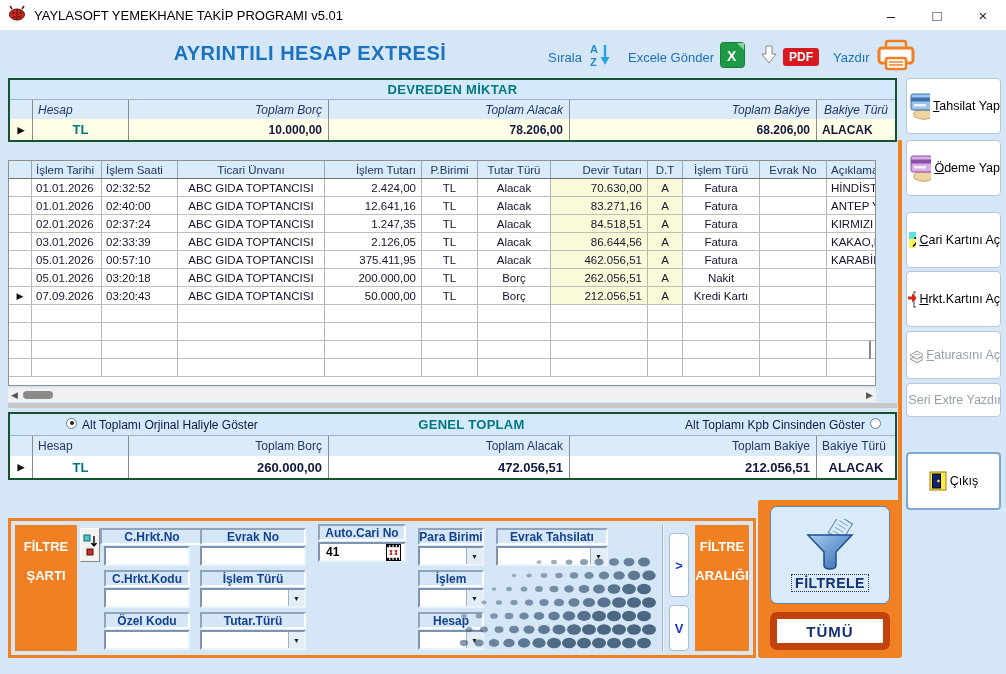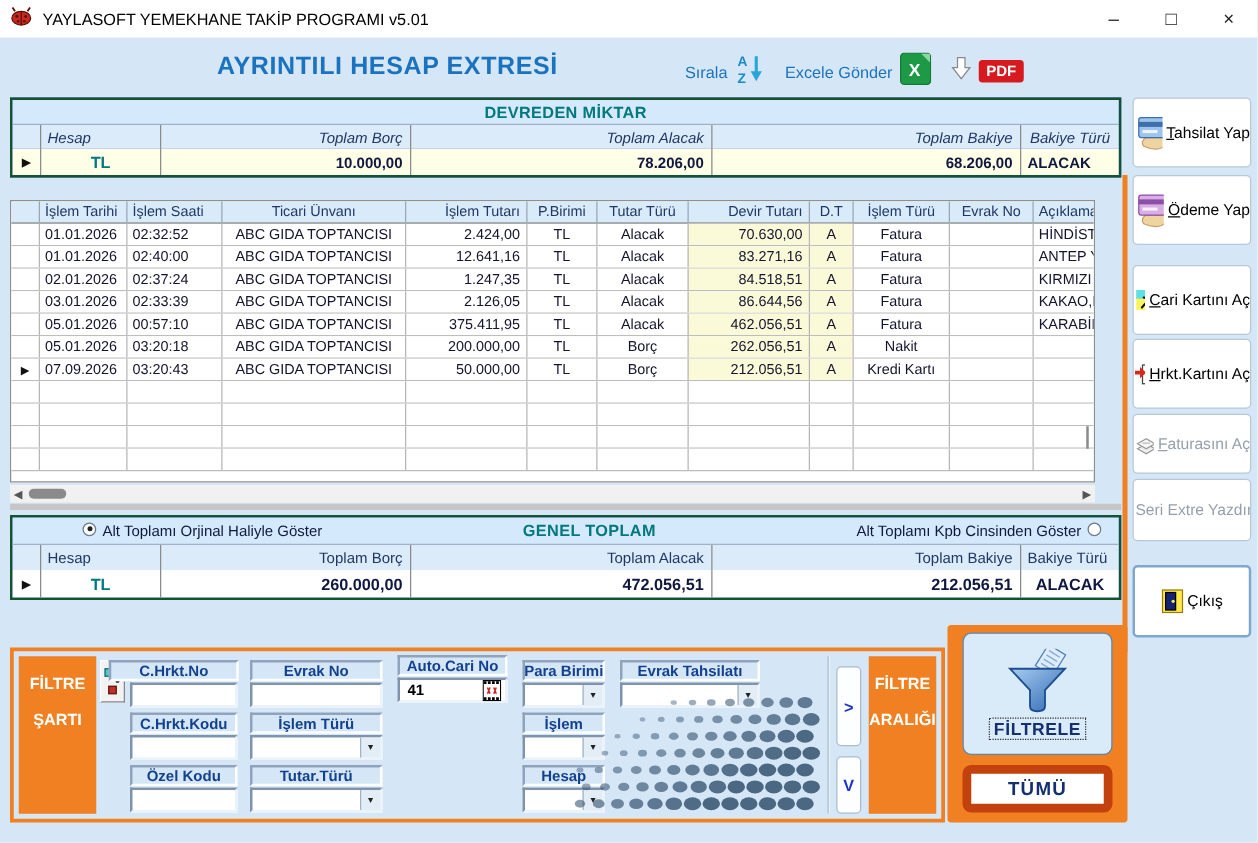--- a/index.html
+++ b/index.html
@@ -142,20 +142,32 @@
       </span>
     </div>
     <div class="tool-group" style="margin-right:14px">
       <span>
         <svg width="16" height="20">
             <path d="M5 1 h6 v8 h4 l-7 9 -7 -9 h4 Z" fill="#fff" stroke="#8a8a8a"></path>
           </svg>
       </span>
       <span class="pdf-badge">PDF</span>
     </div>
+    <div class="tool-group">
+      <span class="tool-label">Yazdır</span>
+      <span>
+        <svg width="40" height="33" viewBox="0 0 40 33">
+          <rect x="10" y="2" width="20" height="9" rx="2" fill="none" stroke="#F08021" stroke-width="2.5"></rect>
+          <rect x="3" y="9" width="34" height="15" rx="3" fill="#fff" stroke="#F08021" stroke-width="3"></rect>
+          <rect x="10" y="19" width="20" height="11" rx="2" fill="#fff" stroke="#F08021" stroke-width="2.5"></rect>
+          <line x1="13" y1="23" x2="27" y2="23" stroke="#F08021" stroke-width="1.5"></line>
+          <line x1="13" y1="26" x2="27" y2="26" stroke="#F08021" stroke-width="1.5"></line>
+        </svg>
+      </span>
+    </div>
   </div>
 
   <section class="panel" style="left:8px;top:78px;width:889px;height:64px">
     <div class="panel-band" style="justify-content:center">
       <span class="band-title">DEVREDEN MİKTAR</span>
     </div>
     <div class="sum-cols thead thead-italic">
       <div class="tcell"></div>
       <div class="tcell al-l">Hesap</div>
       <div class="tcell al-r">Toplam Borç</div>
@@ -398,21 +410,21 @@
     </div>
 
     <div class="mini-btn" style="left:69px;top:7px;height:34px">
       <svg width="15" height="26">
         <rect x="1" y="3" width="6" height="6" fill="#49C8C8" stroke="#0E6A6A"></rect>
         <rect x="4" y="17" width="6" height="6" fill="#C03028" stroke="#5E0F06"></rect>
         <path d="M11 4 V14 M11 14 L8.5 11 M11 14 L13.5 11" stroke="#000" stroke-width="1.4" fill="none"></path>
       </svg>
     </div>
 
-    <div class="label-box" style="left:76px;top:7px;width:104px">C.Hrkt.No</div>
+    <div class="label-box" style="left:89px;top:7px;width:104px">C.Hrkt.No</div>
     <input class="f-input" style="left: 93px; top: 25px; width: 86px;" value="">
     <div class="label-box" style="left:93px;top:49px;width:86px">C.Hrkt.Kodu</div>
     <input class="f-input" style="left: 93px; top: 67px; width: 86px;" value="">
     <div class="label-box" style="left:93px;top:91px;width:86px">Özel Kodu</div>
     <input class="f-input" style="left: 93px; top: 109px; width: 86px;" value="">
 
     <div class="label-box" style="left:189px;top:7px;width:106px">Evrak No</div>
     <input class="f-input" style="left: 189px; top: 25px; width: 106px;" value="">
     <div class="label-box" style="left:189px;top:49px;width:106px">İşlem Türü</div>
     <div class="combo" style="left:189px;top:67px;width:106px">
@@ -631,21 +643,21 @@
 
   <div class="side-btn disabled" style="top:331px;height:48px">
     <svg width="20" height="18">
       <path d="M3 13 L10 9 L17 13 L10 17 Z" fill="#eee" stroke="#999"></path>
       <path d="M3 9 L10 5 L17 9 L10 13 Z" fill="#f7f7f7" stroke="#999"></path>
       <line x1="7" y1="8.5" x2="13" y2="8.5" stroke="#bbb"></line>
     </svg>
     <span><u>F</u>aturasını Aç</span>
   </div>
 
-  <div class="side-btn disabled" style="top:383px;height:50px">
+  <div class="side-btn disabled" style="top:383px;height:34px">
     <svg width="20" height="20">
       <rect x="7" y="3" width="11" height="15" fill="#f5f5f5" stroke="#999"></rect>
       <line x1="9" y1="7" x2="16" y2="7" stroke="#bbb"></line>
       <line x1="9" y1="10" x2="16" y2="10" stroke="#bbb"></line>
       <line x1="9" y1="13" x2="16" y2="13" stroke="#bbb"></line>
       <path d="M1 7.5 h4 v-3 l5 4.5 -5 4.5 v-3 h-4 Z" fill="#AAB2BA"></path>
     </svg>
     <span>Seri Extre Yazdır</span>
   </div>
 

